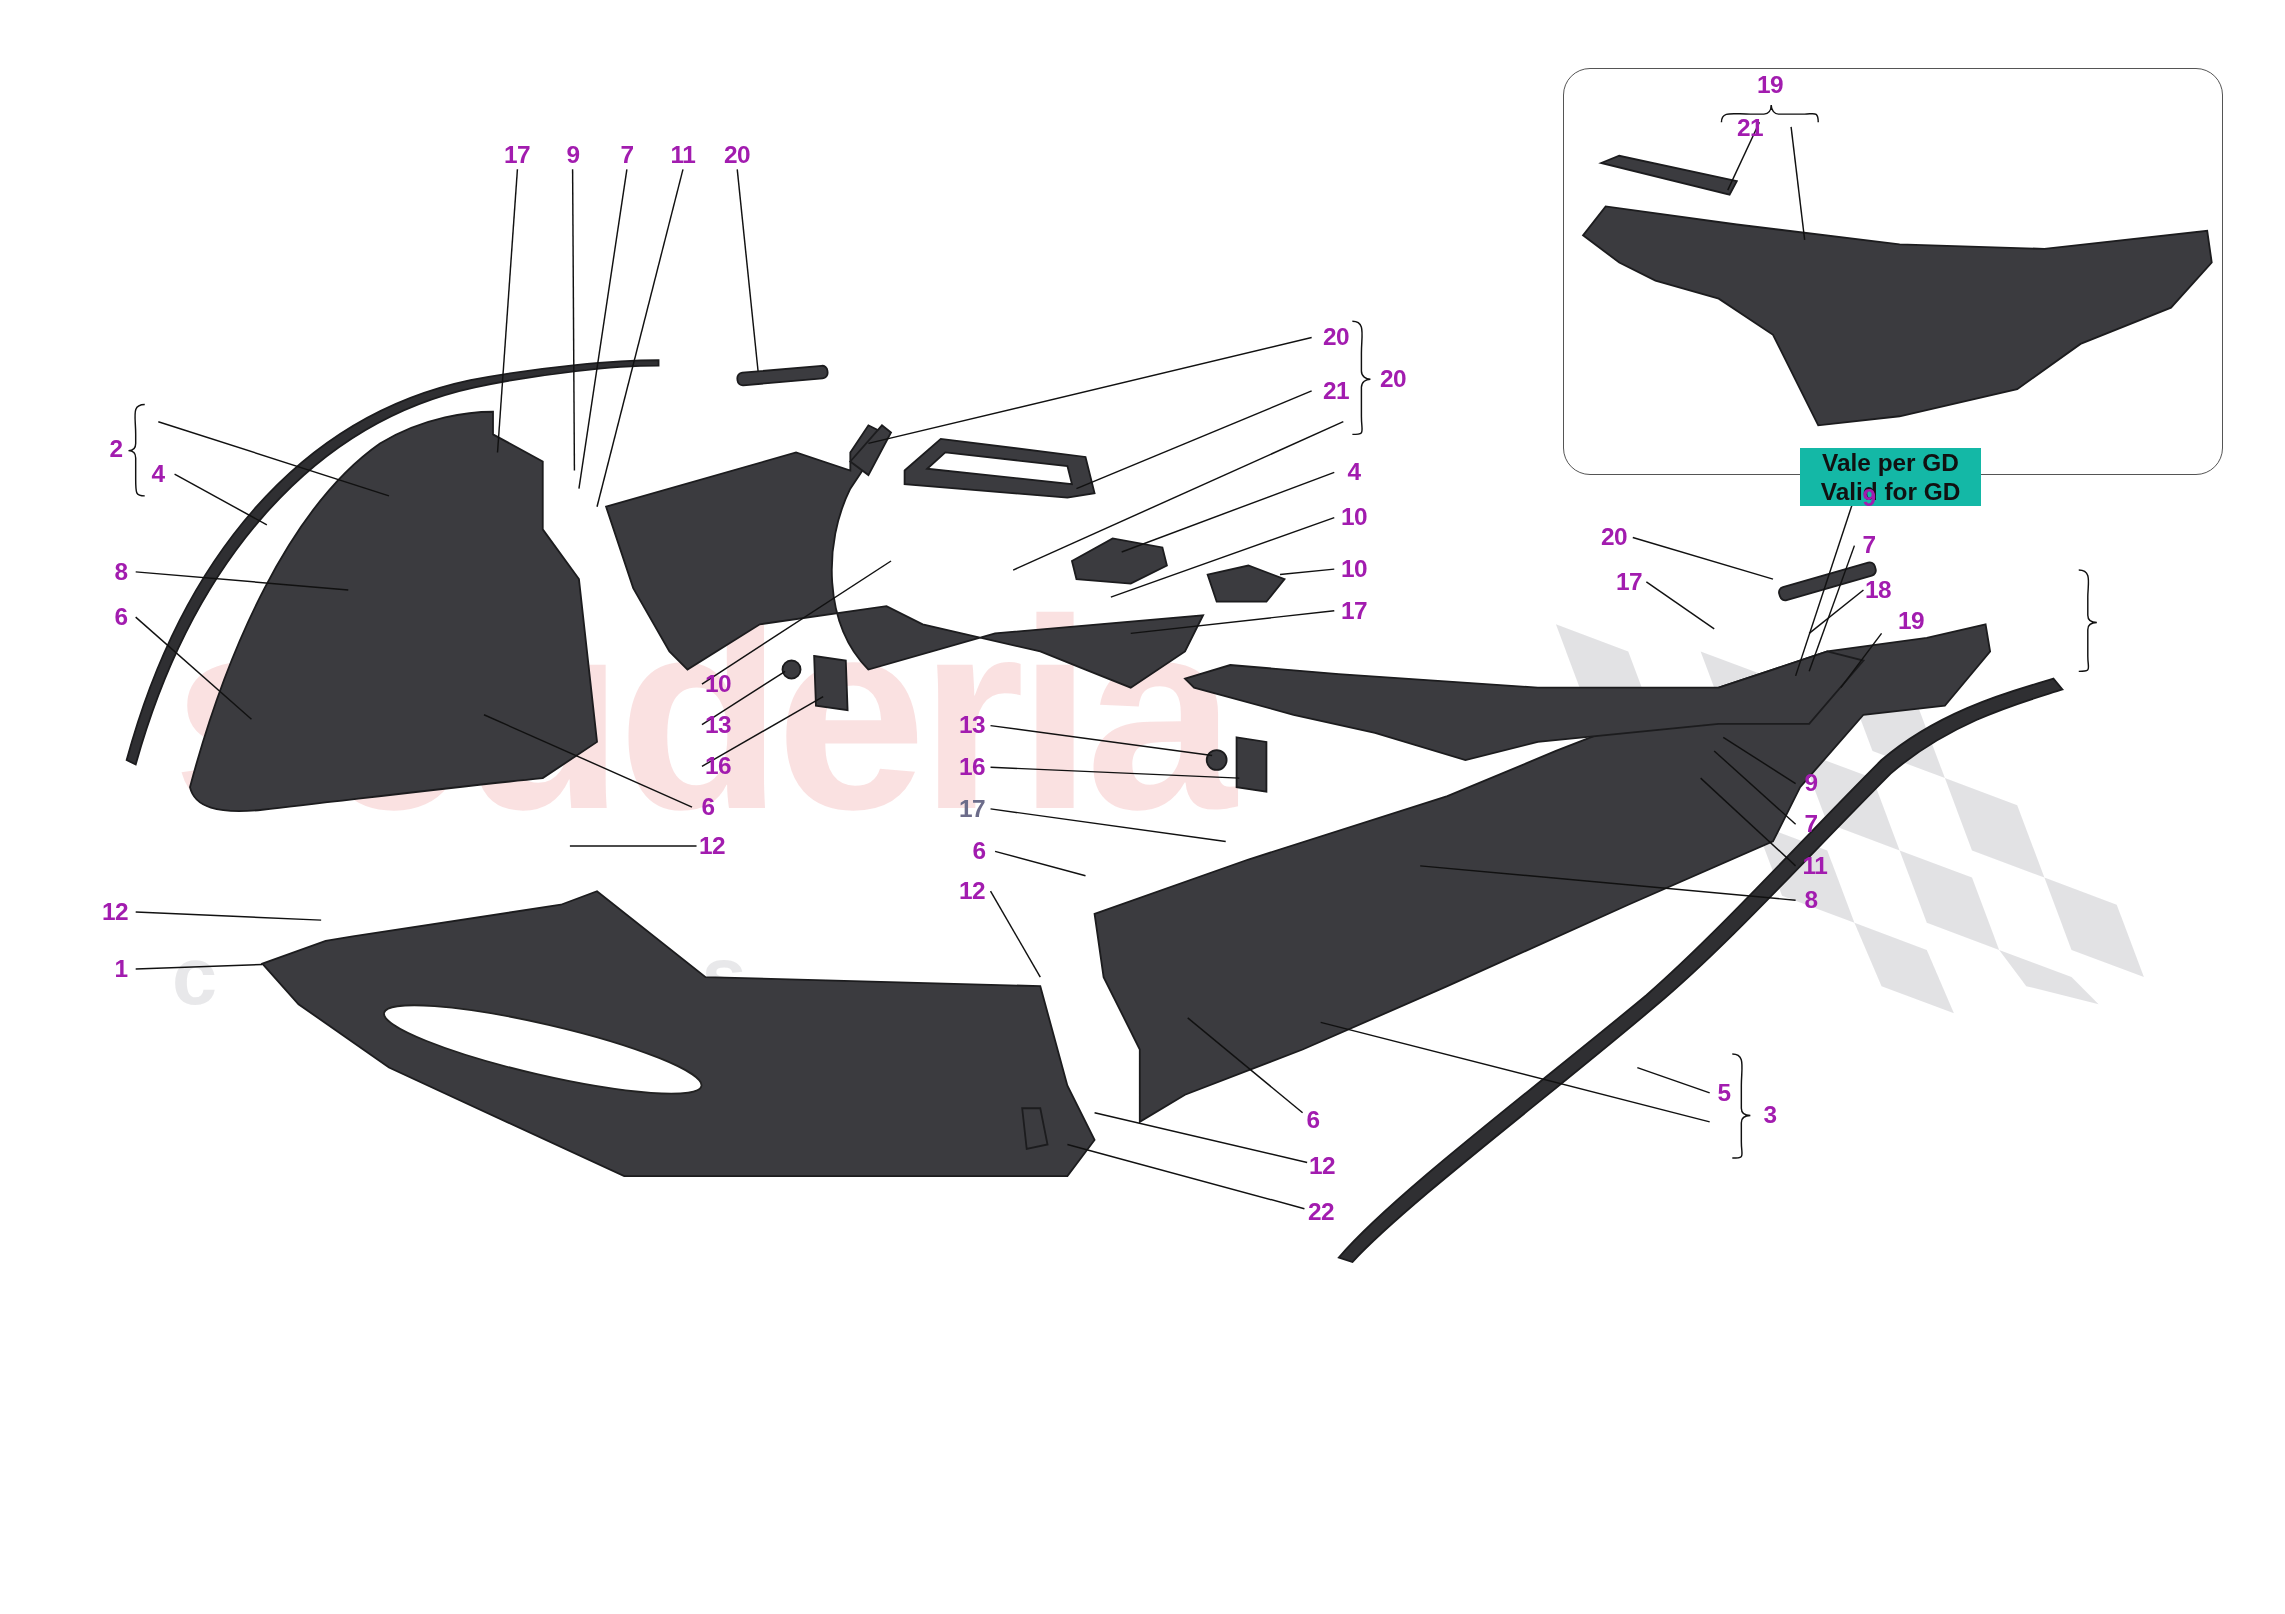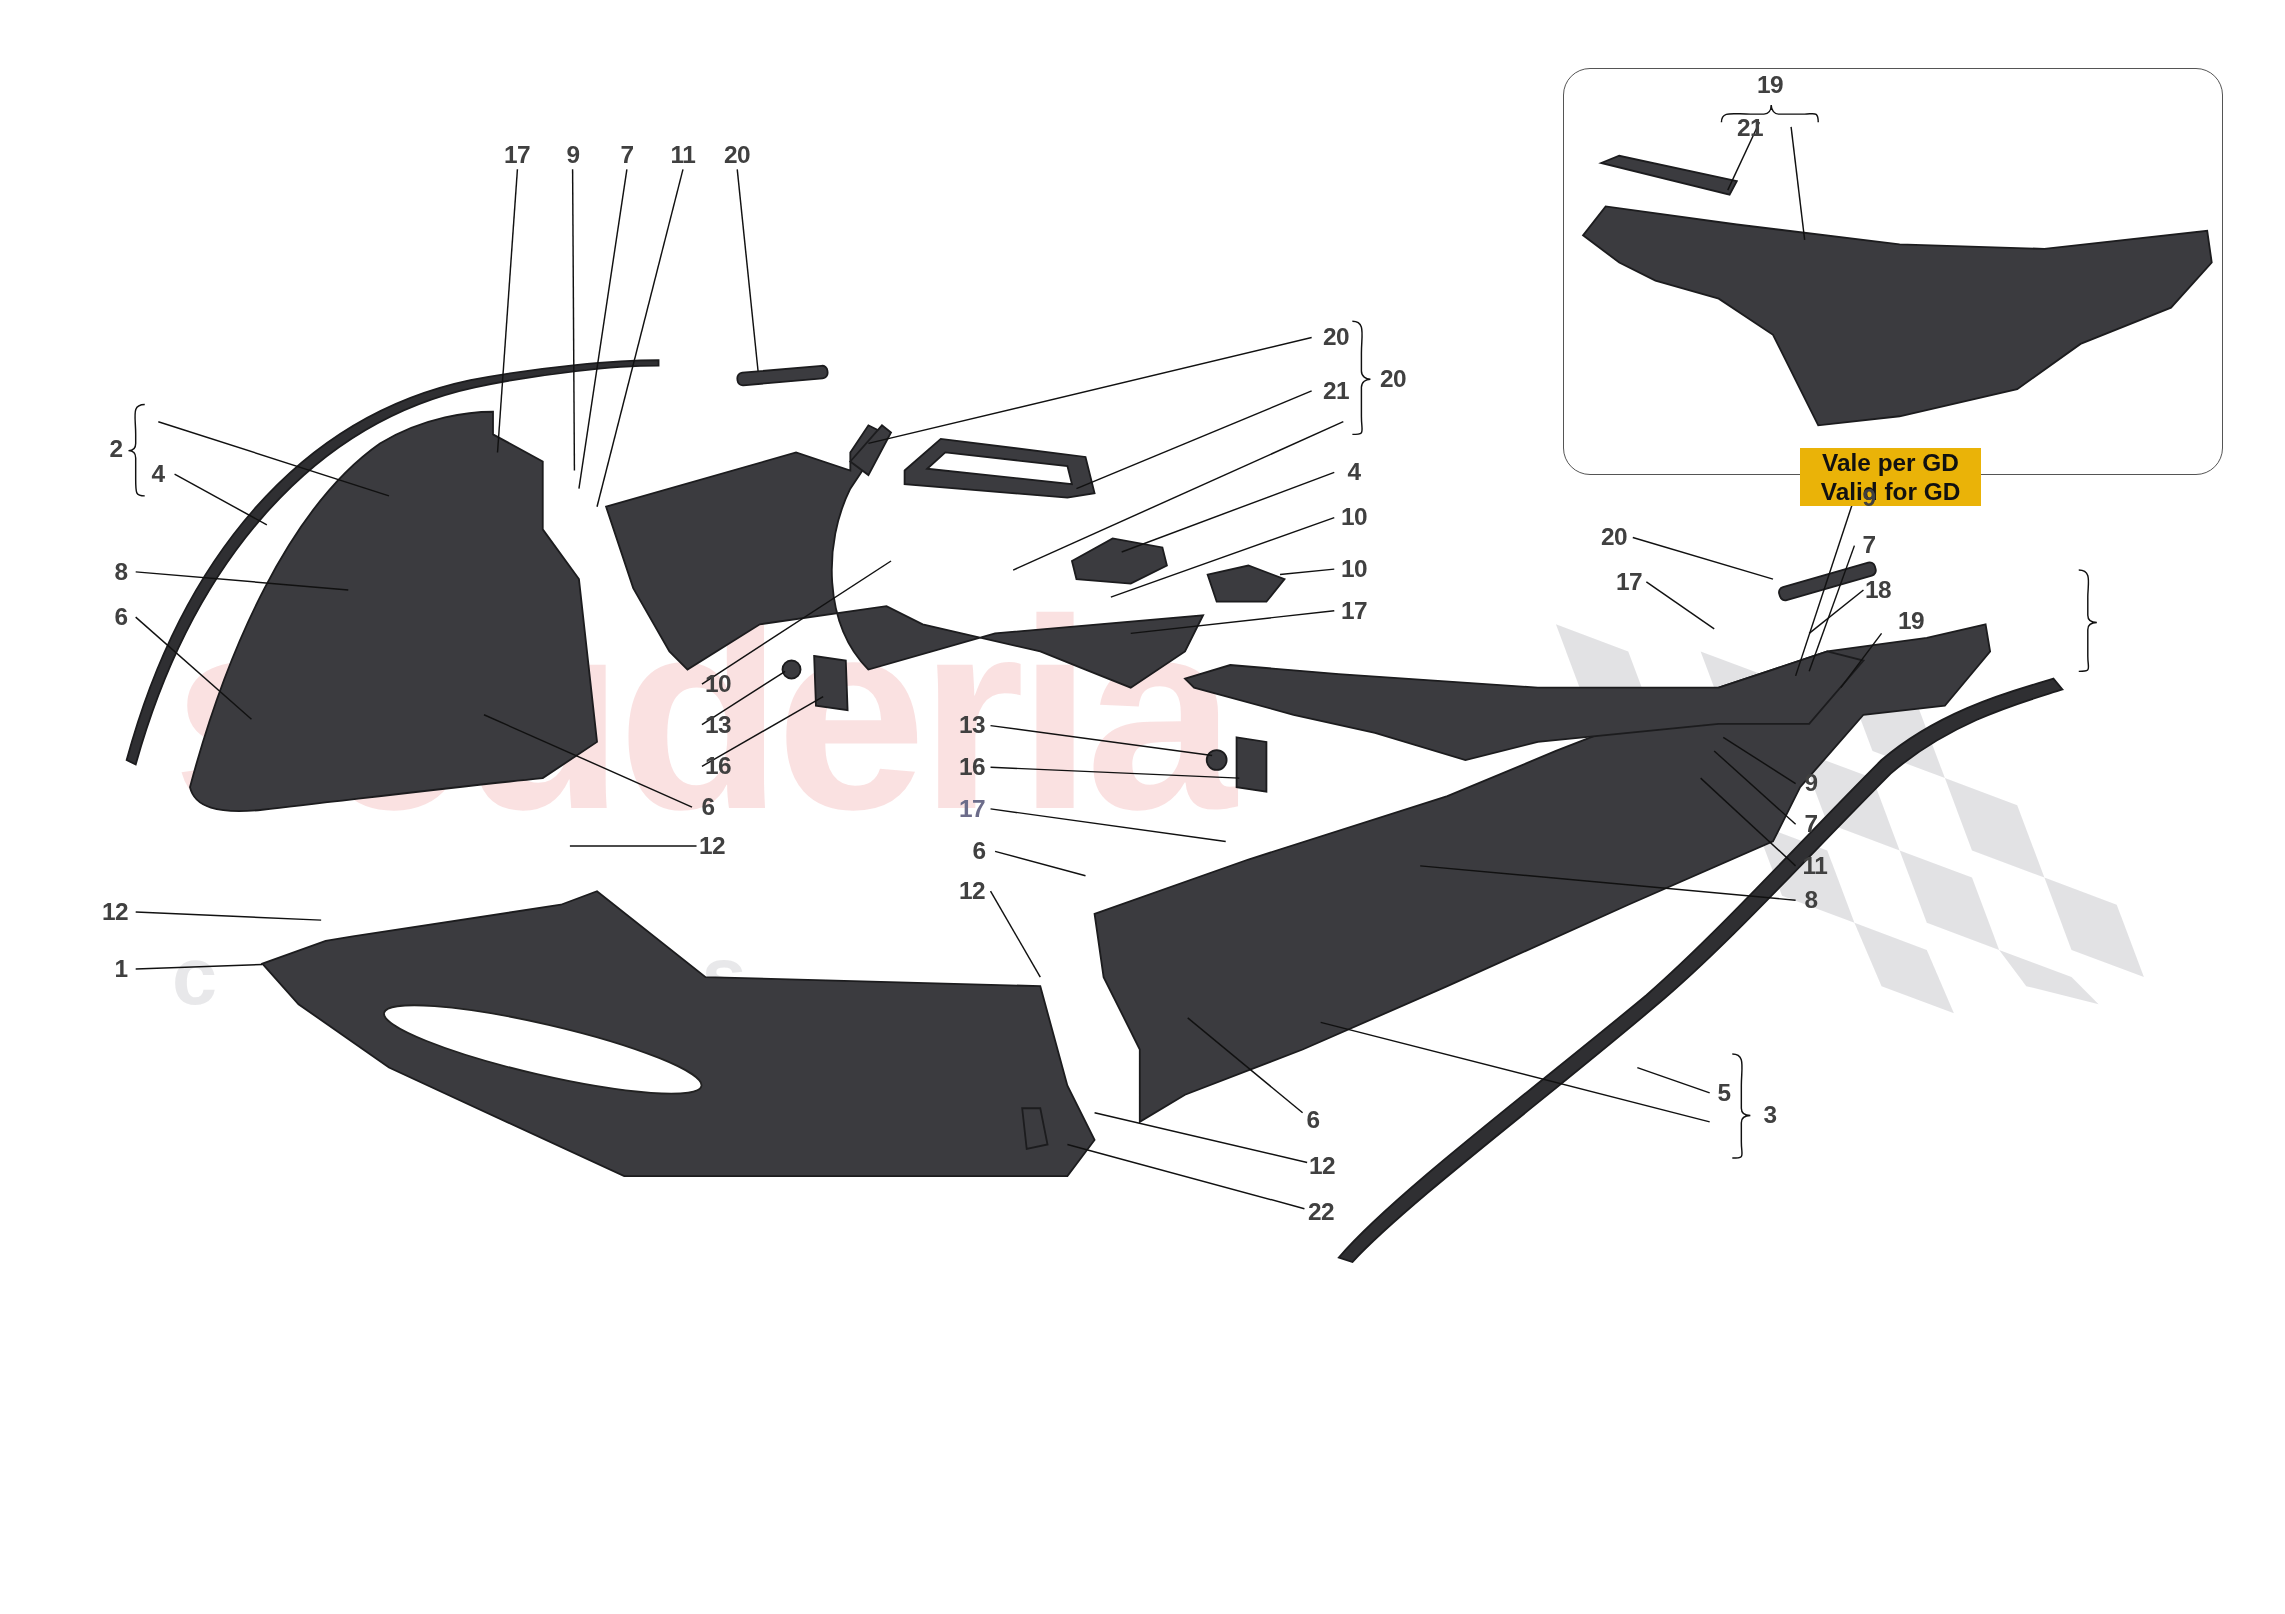--- a/index.html
+++ b/index.html
@@ -1,22 +1,22 @@
 <!DOCTYPE html>
 <html style="font-size:14.5px"><head>
 <meta charset="utf-8">
 <style>
   html,body{margin:0;padding:0;background:#ffffff;}
   body{width:2285px;height:1615px;position:relative;overflow:hidden;font-family:"Liberation Sans",sans-serif;}
   #stage{position:absolute;left:0;top:0;width:2285px;height:1615px;}
   svg.layer{position:absolute;left:0;top:0;}
-  .callout{position:absolute;font-family:"Liberation Sans",sans-serif;font-weight:bold;font-size:24.4px;color:#404040;line-height:1;transform:translate(-50%,-50%);white-space:nowrap;letter-spacing:-0.5px;cursor:pointer;}
+  .callout{position:absolute;font-family:"Liberation Sans",sans-serif;font-weight:bold;font-size:24.4px;color:#a21caf;line-height:1;transform:translate(-50%,-50%);white-space:nowrap;letter-spacing:-0.5px;cursor:pointer;}
   .callout.muted{color:#6c6c8a;}
   .inset-box{position:absolute;left:1563px;top:68px;width:660px;height:407px;border:1.8px solid #555;border-radius:27px;box-sizing:border-box;}
-  .inset-caption{position:absolute;left:1800px;top:448px;width:181px;text-align:center;background:#eab308;font-weight:bold;font-size:24.4px;line-height:29px;color:#111;}
+  .inset-caption{position:absolute;left:1800px;top:448px;width:181px;text-align:center;background:#14b8a6;font-weight:bold;font-size:24.4px;line-height:29px;color:#111;}
   .wm-red{position:absolute;left:172px;top:579px;font-family:"Liberation Sans",sans-serif;font-weight:bold;font-size:271px;color:rgba(230,120,120,0.22);letter-spacing:-7.2px;line-height:1;}
   .wm-grey{position:absolute;left:172px;top:936px;font-family:"Liberation Sans",sans-serif;font-weight:bold;font-size:81px;color:rgba(150,150,160,0.22);letter-spacing:136px;line-height:1;}
 </style>
 </head>
 <body>
 
 <div id="stage">
 
   <div class="wm-red">scuderia</div>
   <div class="wm-grey">cars</div>

